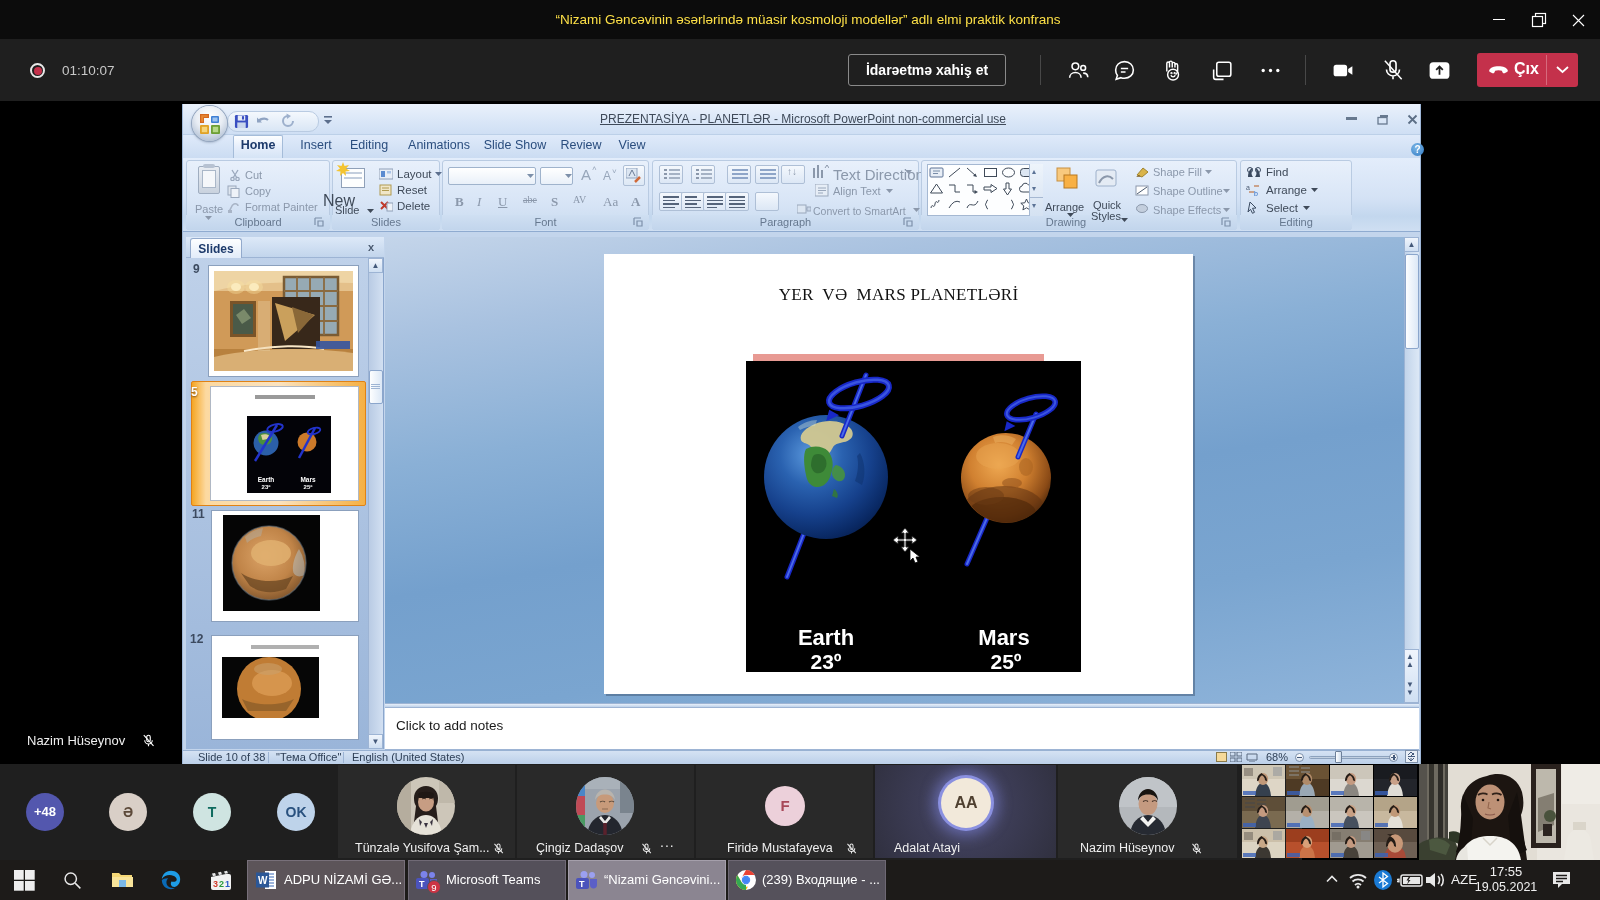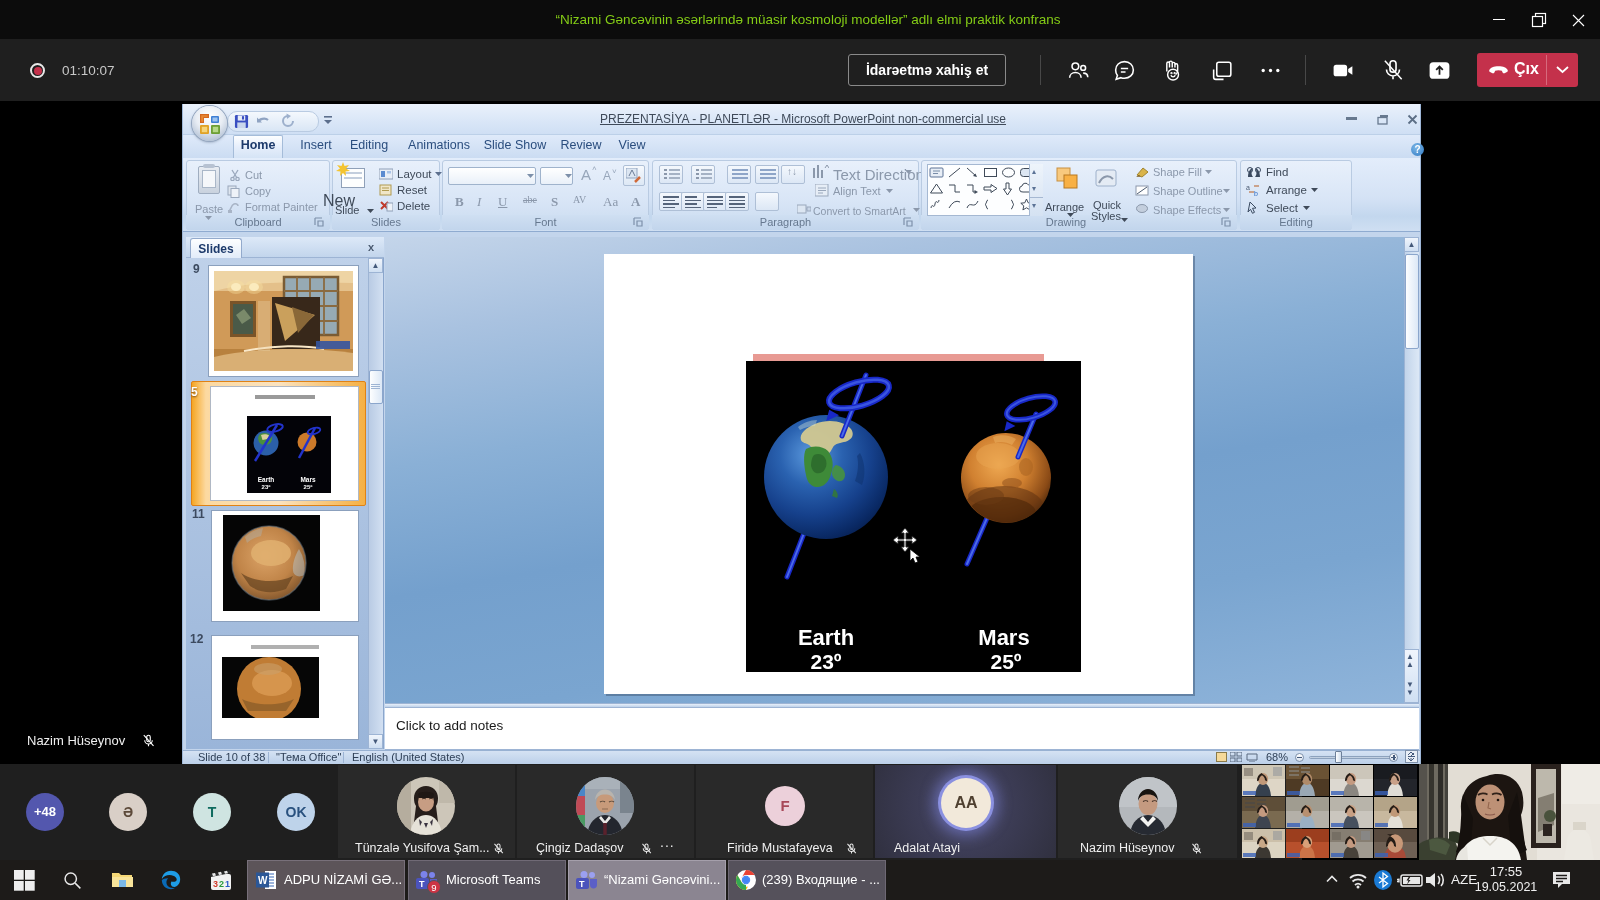--- a/index.html
+++ b/index.html
@@ -5,21 +5,21 @@
 html,body{margin:0;padding:0;width:1600px;height:900px;overflow:hidden;background:#000;
 font-family:"Liberation Sans",sans-serif;-webkit-font-smoothing:antialiased;}
 *{box-sizing:border-box;}
 .abs{position:absolute;}
 </style>
 </head>
 <body>
 <div class="abs" style="left:0;top:0;width:1600px;height:900px;background:#000;overflow:hidden;">
 
 <div class="abs" style="left:0;top:0;width:1600px;height:39px;background:#0c0c0c;">
-  <div class="abs" style="left:0;top:0;width:1600px;height:39px;line-height:39px;text-align:center;color:#84cc16;font-size:13.5px;padding-left:16px;">“Nizami Gəncəvinin əsərlərində müasir kosmoloji modellər” adlı elmi praktik konfrans</div>
+  <div class="abs" style="left:0;top:0;width:1600px;height:39px;line-height:39px;text-align:center;color:#fde047;font-size:13.5px;padding-left:16px;">“Nizami Gəncəvinin əsərlərində müasir kosmoloji modellər” adlı elmi praktik konfrans</div>
   <div class="abs" style="left:1493px;top:19px;width:12px;height:1px;background:#fff;"></div>
   <svg class="abs" style="left:1531px;top:12px;" width="16" height="16">
         <rect x="4.5" y="1.5" width="10" height="10" fill="none" stroke="#fff" stroke-width="1.2"></rect>
         <rect x="1.5" y="4.5" width="10" height="10" fill="#0c0c0c" stroke="#fff" stroke-width="1.2"></rect>
       </svg>
   <svg class="abs" style="left:1572px;top:14px;" width="13" height="13">
         <path d="M1 1 L12 12 M12 1 L1 12" stroke="#fff" stroke-width="1.1"></path>
       </svg>
 </div>
 
@@ -541,20 +541,21 @@
 <path d="M20 42c14 7 38 7 52 0l-8 12H26z" fill="#8a5c28" opacity="0.75"></path>
 <ellipse cx="46" cy="12" rx="14" ry="6" fill="#caa06a" opacity="0.6"></ellipse>
 </svg>
 <div class="abs" style="left:185px;top:154px;width:15px;height:491px;background:linear-gradient(90deg,#b9cbe4,#d2e0f2);border-left:1px solid #9db4d4;"></div>
 <div class="abs" style="left:185px;top:154px;width:15px;height:15px;background:linear-gradient(#f0f5fc,#cfdff2);border:1px solid #9db4d4;color:#44597a;font-size:8px;text-align:center;line-height:14px;">▲</div>
 <div class="abs" style="left:185px;top:630px;width:15px;height:15px;background:linear-gradient(#f0f5fc,#cfdff2);border:1px solid #9db4d4;color:#44597a;font-size:8px;text-align:center;line-height:14px;">▼</div>
 <div class="abs" style="left:185.5px;top:266px;width:14px;height:34px;background:linear-gradient(90deg,#fdfeff,#dce8f6);border:1px solid #8ba6cc;border-radius:2px;"></div>
 <div class="abs" style="left:188px;top:280px;width:9px;height:1px;background:#9db4d4;box-shadow:0 2px 0 #9db4d4, 0 4px 0 #9db4d4;"></div>
 <div class="abs" style="left:202px;top:133px;width:1019px;height:466px;background:linear-gradient(170deg,#c4d5ea 0%,#a9c2e0 16%,#8ab0d6 36%,#74a0cd 56%,#7aa5d0 76%,#8fb4da 100%);"></div>
 <div class="abs" style="left:421px;top:150px;width:589px;height:440px;background:#fff;box-shadow:2px 2px 0 rgba(70,95,125,.55);"></div>
+<div class="abs" style="left:421px;top:181px;width:589px;text-align:center;color:#111;font-size:17px;font-family:'Liberation Serif',serif;letter-spacing:0.3px;">YER&nbsp; VƏ&nbsp; MARS PLANETLƏRİ</div>
 <div class="abs" style="left:570px;top:250px;width:291px;height:6.5px;background:#e89a93;"></div>
 <svg class="abs" style="left:563px;top:257px;" width="335" height="311" viewBox="0 0 335 311">
 <rect width="335" height="311" fill="#000"></rect>
 <defs>
 <radialGradient id="eg" cx="0.38" cy="0.32" r="0.78">
               <stop offset="0" stop-color="#5c9ade"></stop>
               <stop offset="0.32" stop-color="#2a62b0"></stop>
               <stop offset="0.62" stop-color="#16418c"></stop>
               <stop offset="0.85" stop-color="#0a2a66"></stop>
               <stop offset="1" stop-color="#051b48"></stop>

